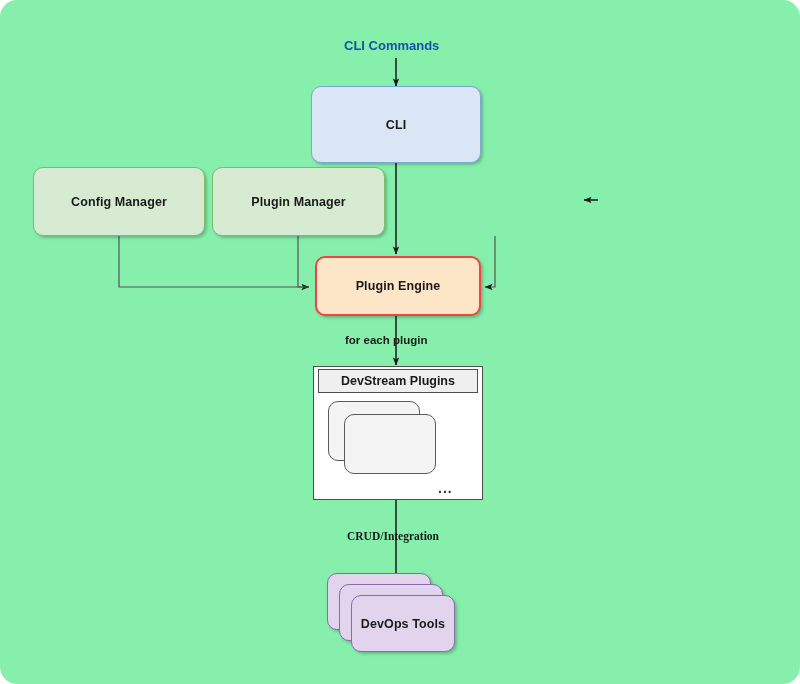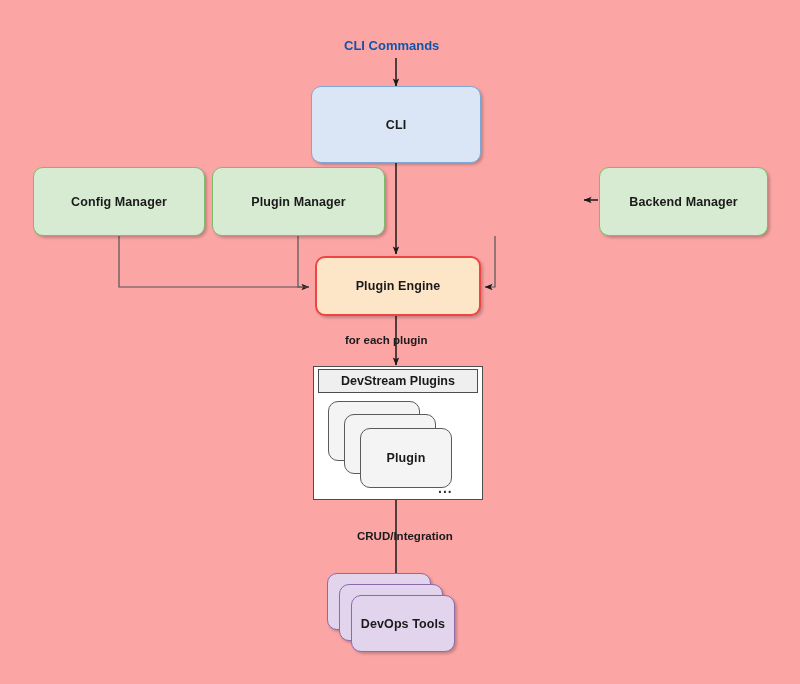--- a/index.html
+++ b/index.html
@@ -4,23 +4,24 @@
 <style>
   html, body {
     margin: 0;
     padding: 0;
     background: #ffffff;
   }
   #canvas {
     position: relative;
     width: 800px;
     height: 684px;
-    background: #fca5a5;
+    background: #86efac;
     font-family: "Liberation Sans", sans-serif;
     overflow: hidden;
+    border-radius: 17px;
   }
   svg.layer {
     position: absolute;
     left: 0;
     top: 0;
     width: 800px;
     height: 684px;
     overflow: visible;
   }
   .node {
@@ -144,39 +145,37 @@
 
   <div class="source-label" style="left:344px; top:38px;">CLI Commands</div>
 
   <div class="node rounded shadowed cli-node" style="left:311px; top:86px; width:170px; height:77px;">CLI</div>
 
   <div class="node rounded shadowed mgr-node" style="left:33px; top:167px; width:172px; height:69px;">Config Manager</div>
 
   <div class="node rounded shadowed mgr-node" style="left:212px; top:167px; width:173px; height:69px;">Plugin Manager</div>
 
 
-  <div class="node rounded shadowed mgr-node" style="left:599px; top:167px; width:169px; height:69px;">Backend Manager</div>
 
   <div class="node rounded shadowed engine-node" style="left:315px; top:256px; width:166px; height:60px;">Plugin Engine</div>
 
   <div class="edge-label" style="left:345px; top:334px;">for each plugin</div>
 
   <div class="container-box" style="left:313px; top:366px; width:170px; height:134px;"></div>
 
   <div class="container-header" style="left:318px; top:369px; width:160px; height:24px;">DevStream Plugins</div>
 
   <div class="node rounded plugin-card" style="left:328px; top:401px; width:92px; height:60px;"></div>
 
   <div class="node rounded plugin-card" style="left:344px; top:414px; width:92px; height:60px;"></div>
 
-  <div class="node rounded plugin-card" style="left:360px; top:428px; width:92px; height:60px; font-size:12.5px;">Plugin</div>
 
   <div class="ellipsis" style="left:438px; top:480px;">...</div>
 
-  <div class="edge-label" style="left:357px; top:530px;">CRUD/Integration</div>
+  <div class="edge-label" style="left:347px; top:530px;font-family:Liberation Serif, serif;">CRUD/Integration</div>
 
   <div class="node rounded shadowed tool-card" style="left:327px; top:573px; width:104px; height:57px;"></div>
 
   <div class="node rounded shadowed tool-card" style="left:339px; top:584px; width:104px; height:57px;"></div>
 
   <div class="node rounded shadowed tool-card" style="left:351px; top:595px; width:104px; height:57px; font-size:12.5px;">DevOps Tools</div>
 
 </div>
 
 </body></html>

